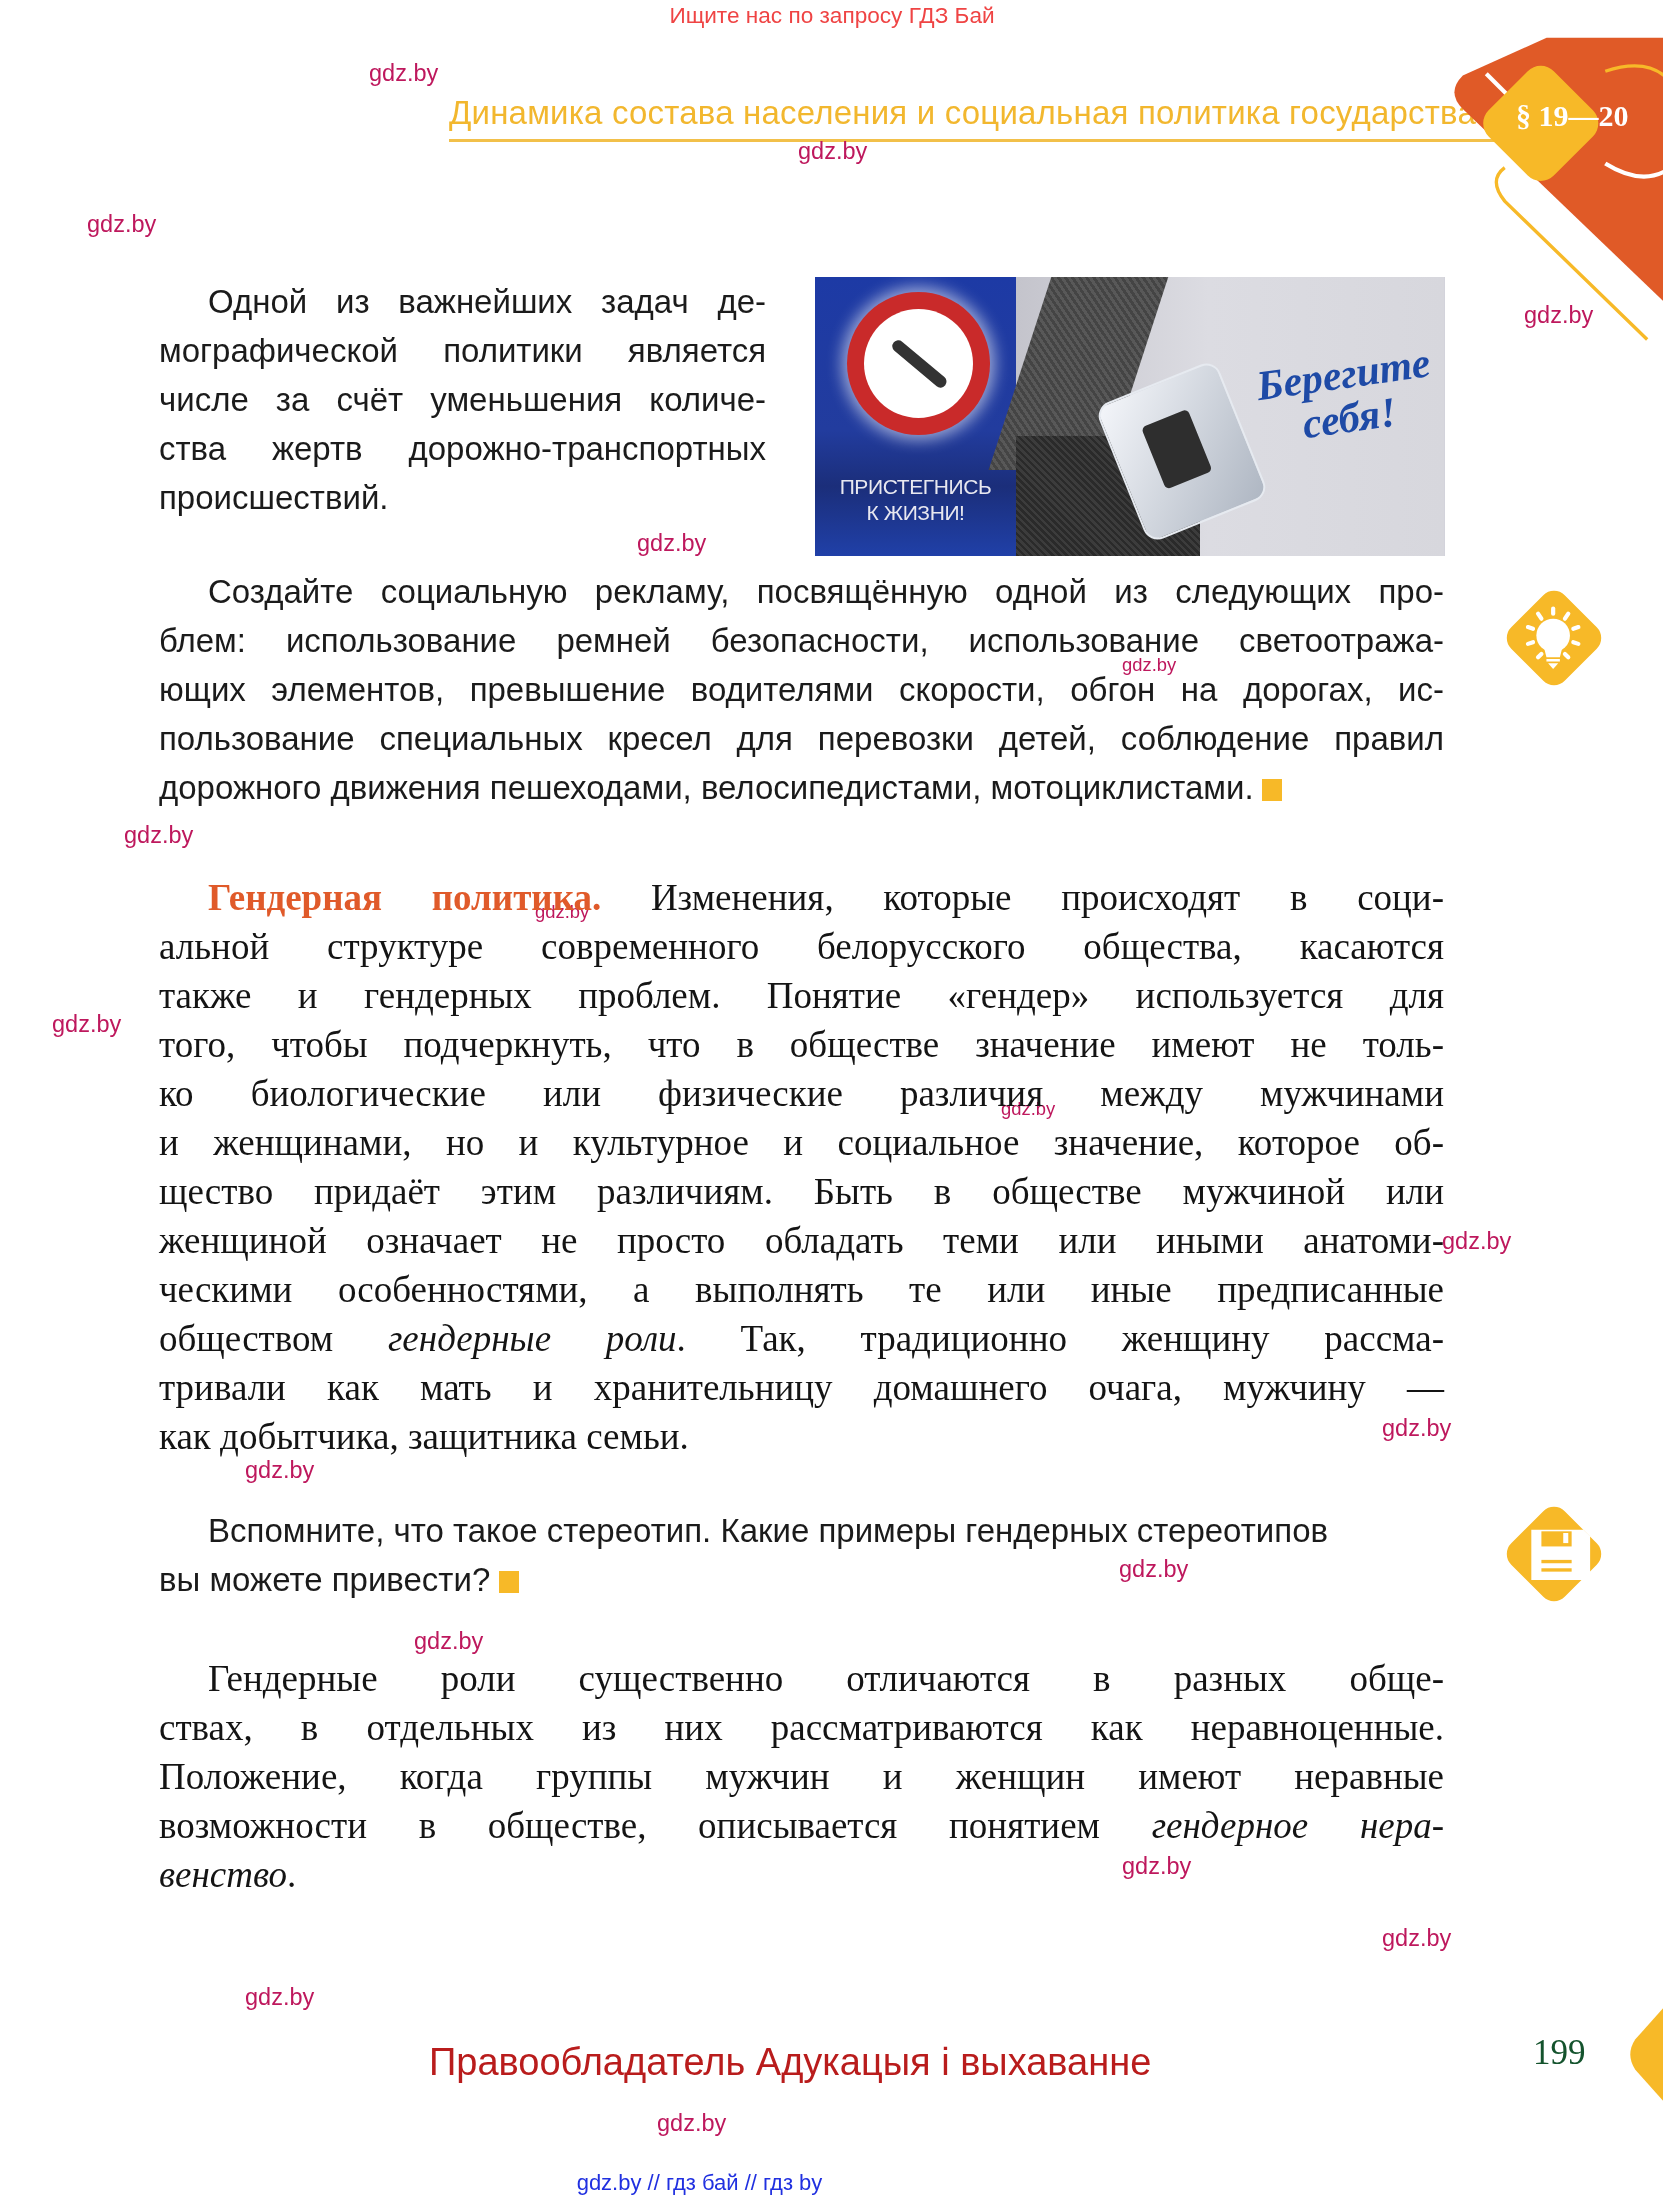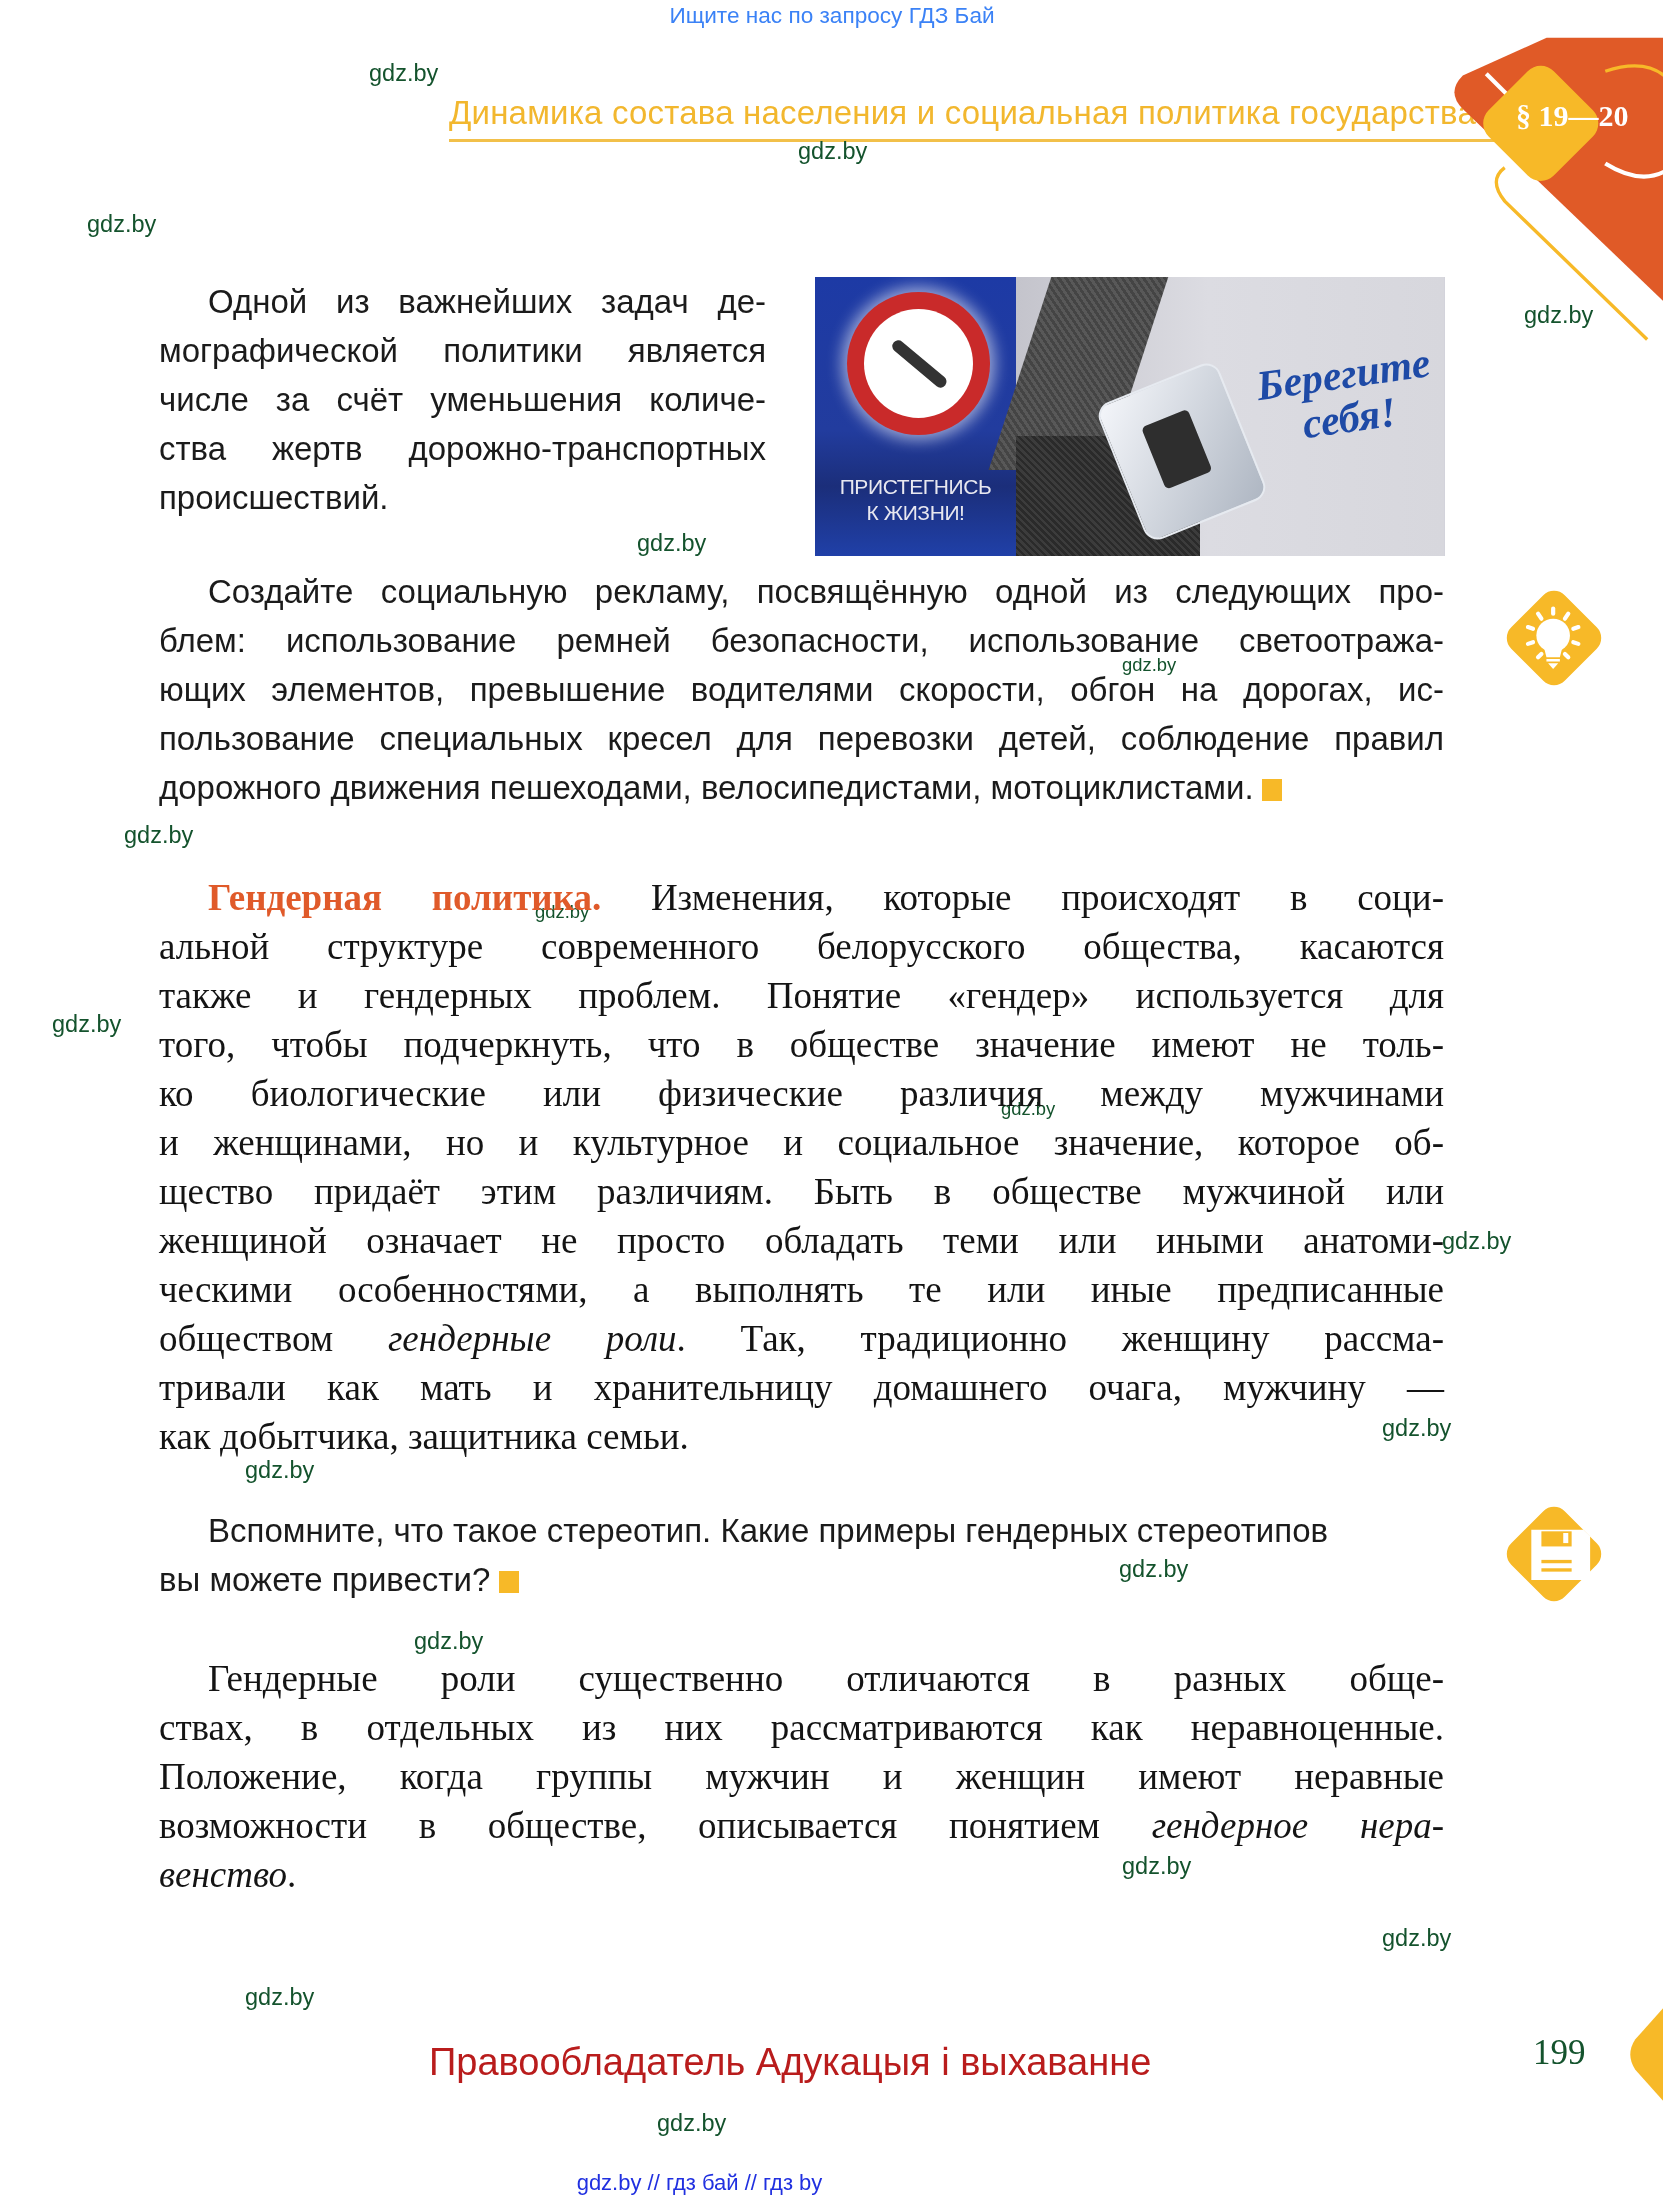--- a/index.html
+++ b/index.html
@@ -1,19 +1,19 @@
 <!DOCTYPE html>
 <html style="font-size:13.4px"><head>
 <meta charset="utf-8">
 <style>
   html, body { margin:0; padding:0; background:#ffffff; }
   body { width:1664px; height:2205px; position:relative; overflow:hidden; font-family:"Liberation Sans", sans-serif; color:#1a1a1a; }
   .abs { position:absolute; }
-  .top-banner { left:0; width:1664px; top:3.4px; text-align:center; font-size:22.6px; color:#3b82f6; }
-  .wm { font-size:23.5px; color:#14532d; font-family:"Liberation Sans", sans-serif; white-space:nowrap; }
+  .top-banner { left:0; width:1664px; top:3.4px; text-align:center; font-size:22.6px; color:#ef4444; }
+  .wm { font-size:23.5px; color:#be185d; font-family:"Liberation Sans", sans-serif; white-space:nowrap; }
   .wm.small { font-size:18.4px; }
   .header-title { left:449px; top:94px; font-size:33px; color:#f2b72e; white-space:nowrap; letter-spacing:0.2px; }
   .header-rule { left:449px; top:139px; width:1090px; height:3.4px; background:#f2c04a; }
   .corner { right:0; top:0; width:218px; height:352px; }
   .sans-para { font-family:Liberation Sans, sans-serif; font-size:33px; line-height:49px; color:#1b1b1b; }
   .serif-para { font-family:"Liberation Serif", serif; font-size:37px; line-height:49px; color:#141414; }
   .line { white-space:nowrap; display:block; text-align:justify; text-align-last:justify; }
   .line.last { text-align-last:left; }
   .heading-red { color:#e05a2a; font-weight:bold; }
   .it { font-style:italic;font-family:Liberation Serif, serif; }

